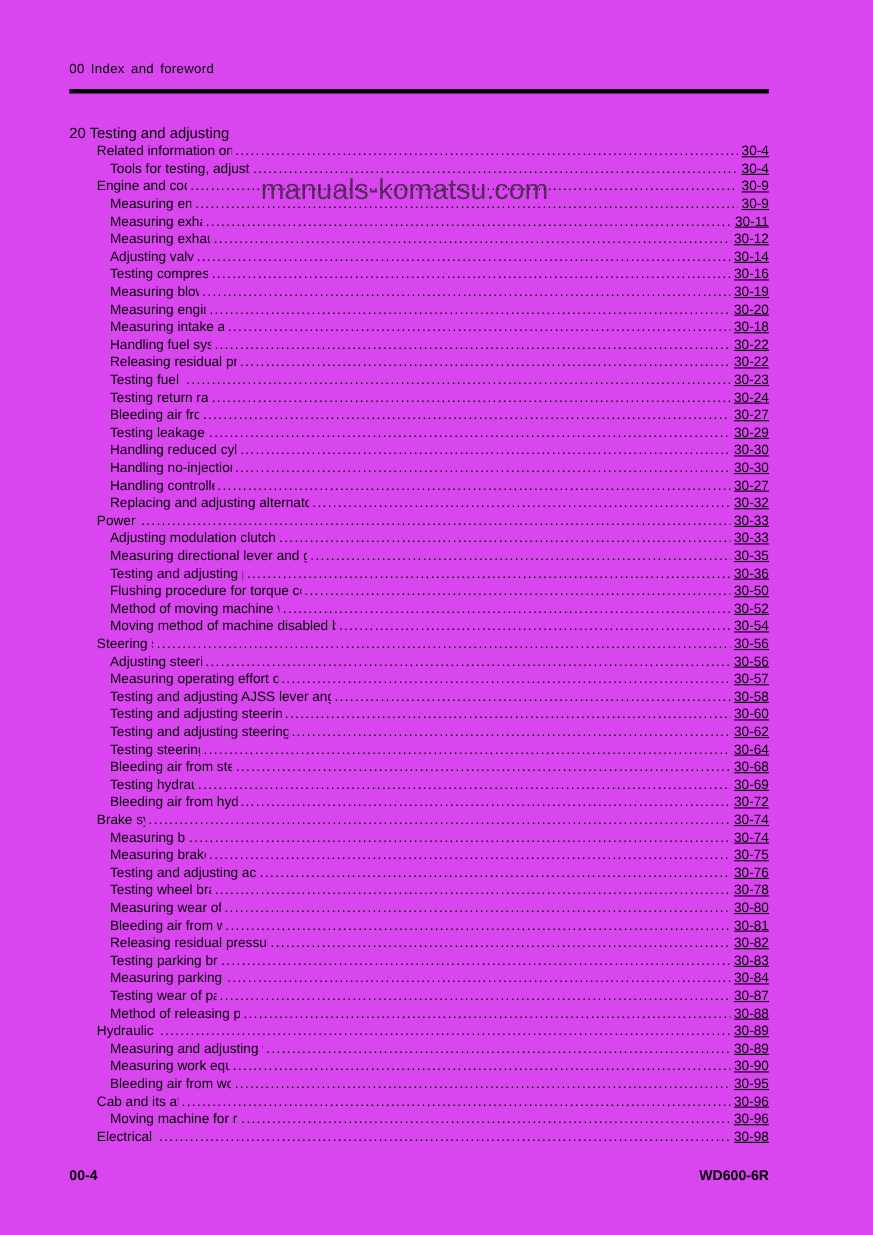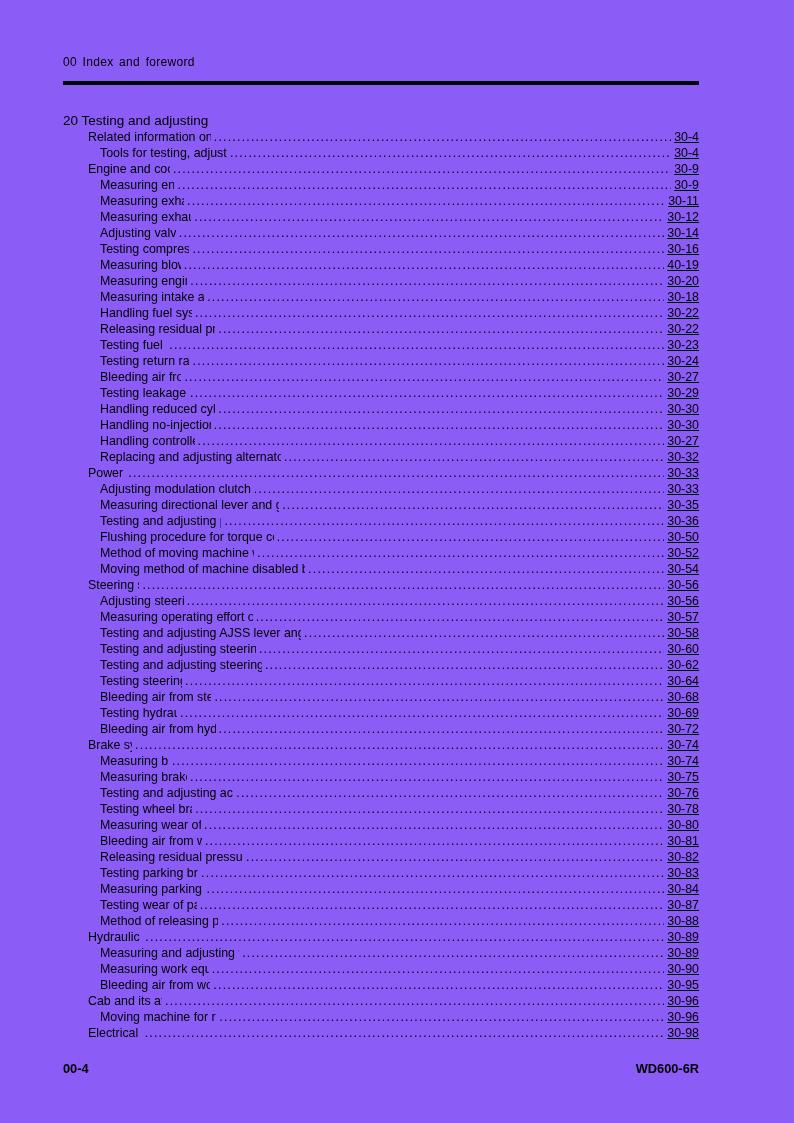--- a/index.html
+++ b/index.html
@@ -1,21 +1,21 @@
 <!DOCTYPE html>
 <html><head>
 <meta charset="utf-8">
 <style>
   html, body { margin: 0; padding: 0; background: #888; }
   .page {
     position: relative;
     width: 794px;
     height: 1123px;
     margin: 0 auto;
-    background: #8b5cf6;
+    background: #d946ef;
     font-family: "Liberation Sans", sans-serif;
     color: #000;
     overflow: hidden;
   }
   .header {
     position: absolute;
     top: 55px;
     left: 63px;
     font-size: 12px;
     letter-spacing: 0.3px;
@@ -137,21 +137,21 @@
         <span class="toc-page">30-14</span>
       </div>
         <div class="toc-entry lvl2">
         <span class="toc-label">Testing compression pressures</span>
         <span class="toc-dots"></span>
         <span class="toc-page">30-16</span>
       </div>
         <div class="toc-entry lvl2">
         <span class="toc-label">Measuring blowby pressure</span>
         <span class="toc-dots"></span>
-        <span class="toc-page">40-19</span>
+        <span class="toc-page">30-19</span>
       </div>
         <div class="toc-entry lvl2">
         <span class="toc-label">Measuring engine oil pressure</span>
         <span class="toc-dots"></span>
         <span class="toc-page">30-20</span>
       </div>
         <div class="toc-entry lvl2">
         <span class="toc-label">Measuring intake air (boost) pressure</span>
         <span class="toc-dots"></span>
         <span class="toc-page">30-18</span>
@@ -383,19 +383,20 @@
       </div>
         <div class="toc-entry lvl1">
         <span class="toc-label">Electrical system</span>
         <span class="toc-dots"></span>
         <span class="toc-page">30-98</span>
       </div>
       </div>
 
   </div>
 
+  <div class="watermark">manuals-komatsu.com</div>
 
   <div class="footer">
     <span>00-4</span>
     <span>WD600-6R</span>
   </div>
 
 </div>
 
 </body></html>

